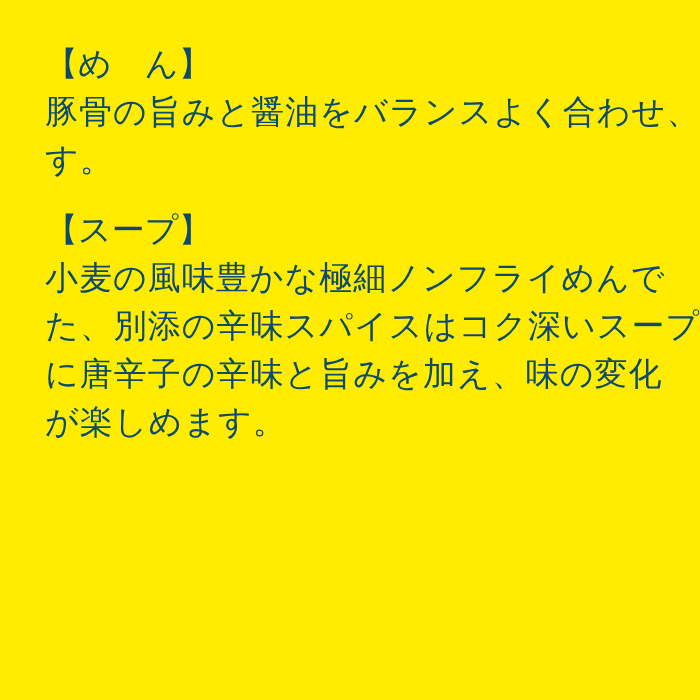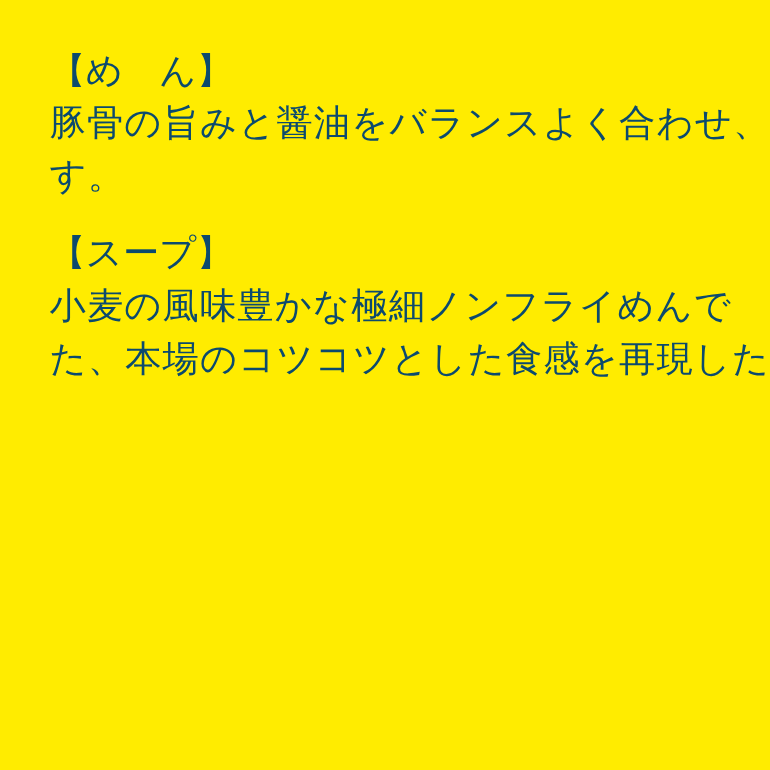--- a/index.html
+++ b/index.html
@@ -41,17 +41,19 @@
 
   <section class="section">
     <div class="line heading">【め　ん】</div>
     <div class="line">豚骨の旨みと醤油をバランスよく合わせ、</div>
     <div class="line">す。</div>
   </section>
 
   <section class="section">
     <div class="line heading">【スープ】</div>
     <div class="line">小麦の風味豊かな極細ノンフライめんで</div>
-    <div class="line">た、本場のコツコツとした食感を再現した</div>
+    <div class="line">た、別添の辛味スパイスはコク深いスープ</div>
+    <div class="line">に唐辛子の辛味と旨みを加え、味の変化</div>
+    <div class="line">が楽しめます。</div>
   </section>
 
 
 </div>
 
 </body></html>

